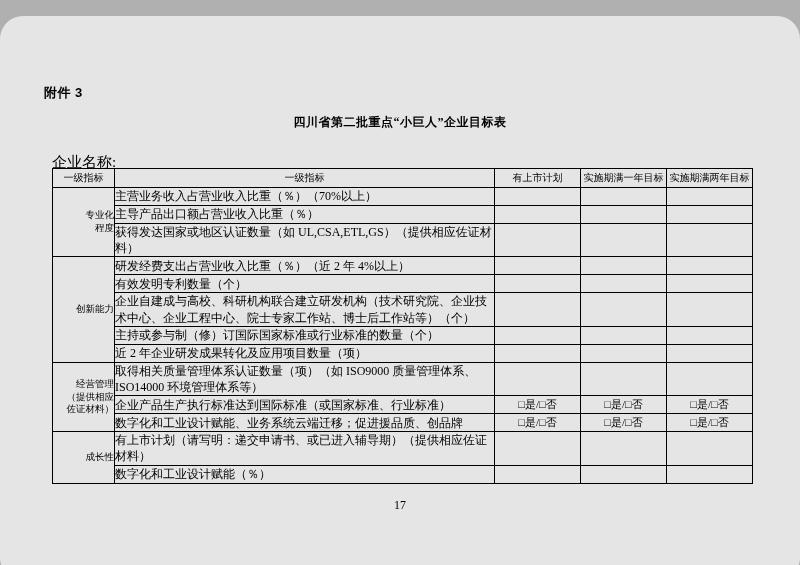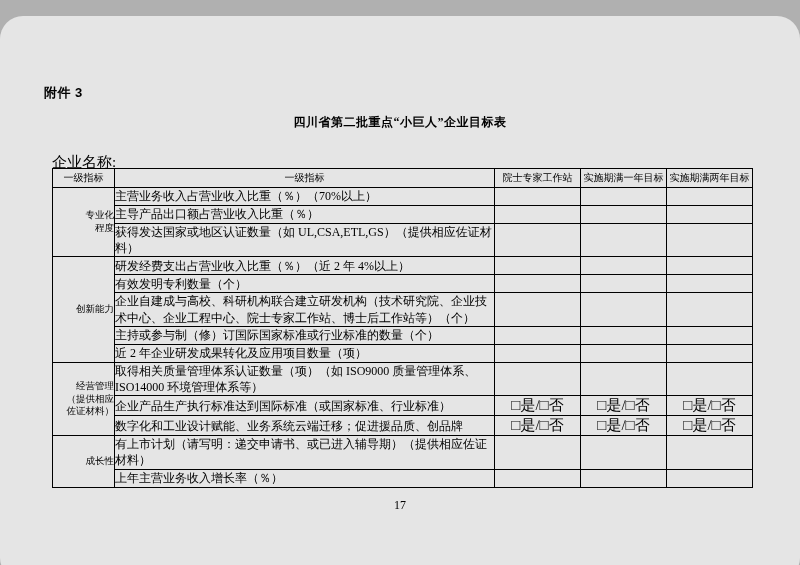--- a/index.html
+++ b/index.html
@@ -81,21 +81,21 @@
     padding: 1px 2px;
   }
   td.ind {
     text-align: left;
     padding: 2px 3px;
     line-height: 1.35;
     font-size: 12px;
   }
   td.val {
     text-align: center;
-    font-size: 15px;
+    font-size: 11px;
     height: 17px;
   }
   .row-tall td { height: 30px; }
   .page-number {
     position: absolute;
     left: 0;
     right: 0;
     top: 482px;
     text-align: center;
     font-size: 12px;
@@ -118,21 +118,21 @@
       <col class="col-l1">
       <col class="col-l2">
       <col class="col-v1">
       <col class="col-v2">
       <col class="col-v3">
     </colgroup>
     <thead>
       <tr>
         <th>一级指标</th>
         <th>一级指标</th>
-        <th>院士专家工作站</th>
+        <th>有上市计划</th>
         <th>实施期满一年目标</th>
         <th>实施期满两年目标</th>
       </tr>
     </thead>
     <tbody>
         <tr>
           <td class="cat" rowspan="3">专业化<br>程度</td>
           <td class="ind">主营业务收入占营业收入比重（％）（70%以上）</td>
           <td class="val"></td>
           <td class="val"></td>
@@ -201,21 +201,21 @@
           <td class="val">□是/□否</td>
         </tr>
         <tr>
           <td class="cat" rowspan="2">成长性</td>
           <td class="ind">有上市计划（请写明：递交申请书、或已进入辅导期）（提供相应佐证材料）</td>
           <td class="val"></td>
           <td class="val"></td>
           <td class="val"></td>
         </tr>
         <tr>
-          <td class="ind">上年主营业务收入增长率（％）</td>
+          <td class="ind">数字化和工业设计赋能（％）</td>
           <td class="val"></td>
           <td class="val"></td>
           <td class="val"></td>
         </tr>
       </tbody>
   </table>
 
   <div class="page-number">17</div>
 
 </div>

